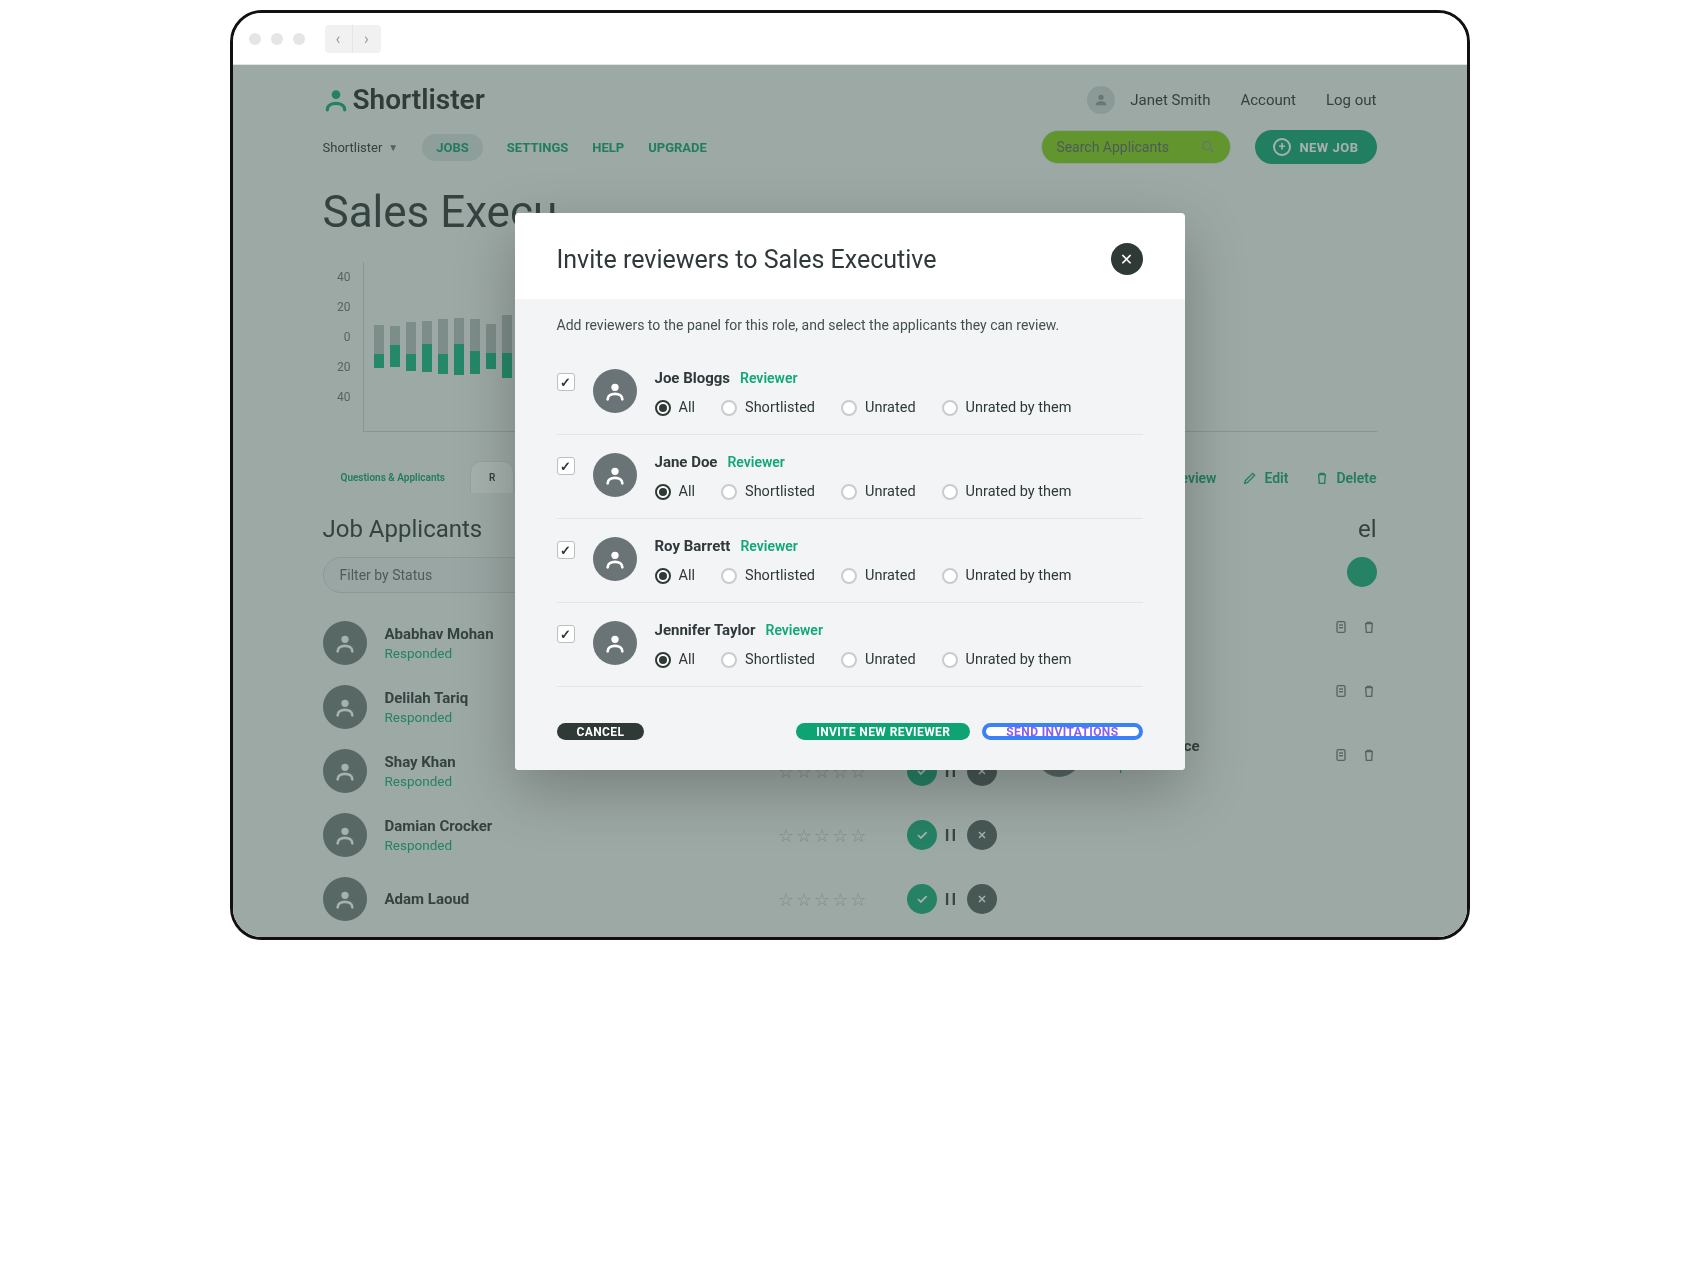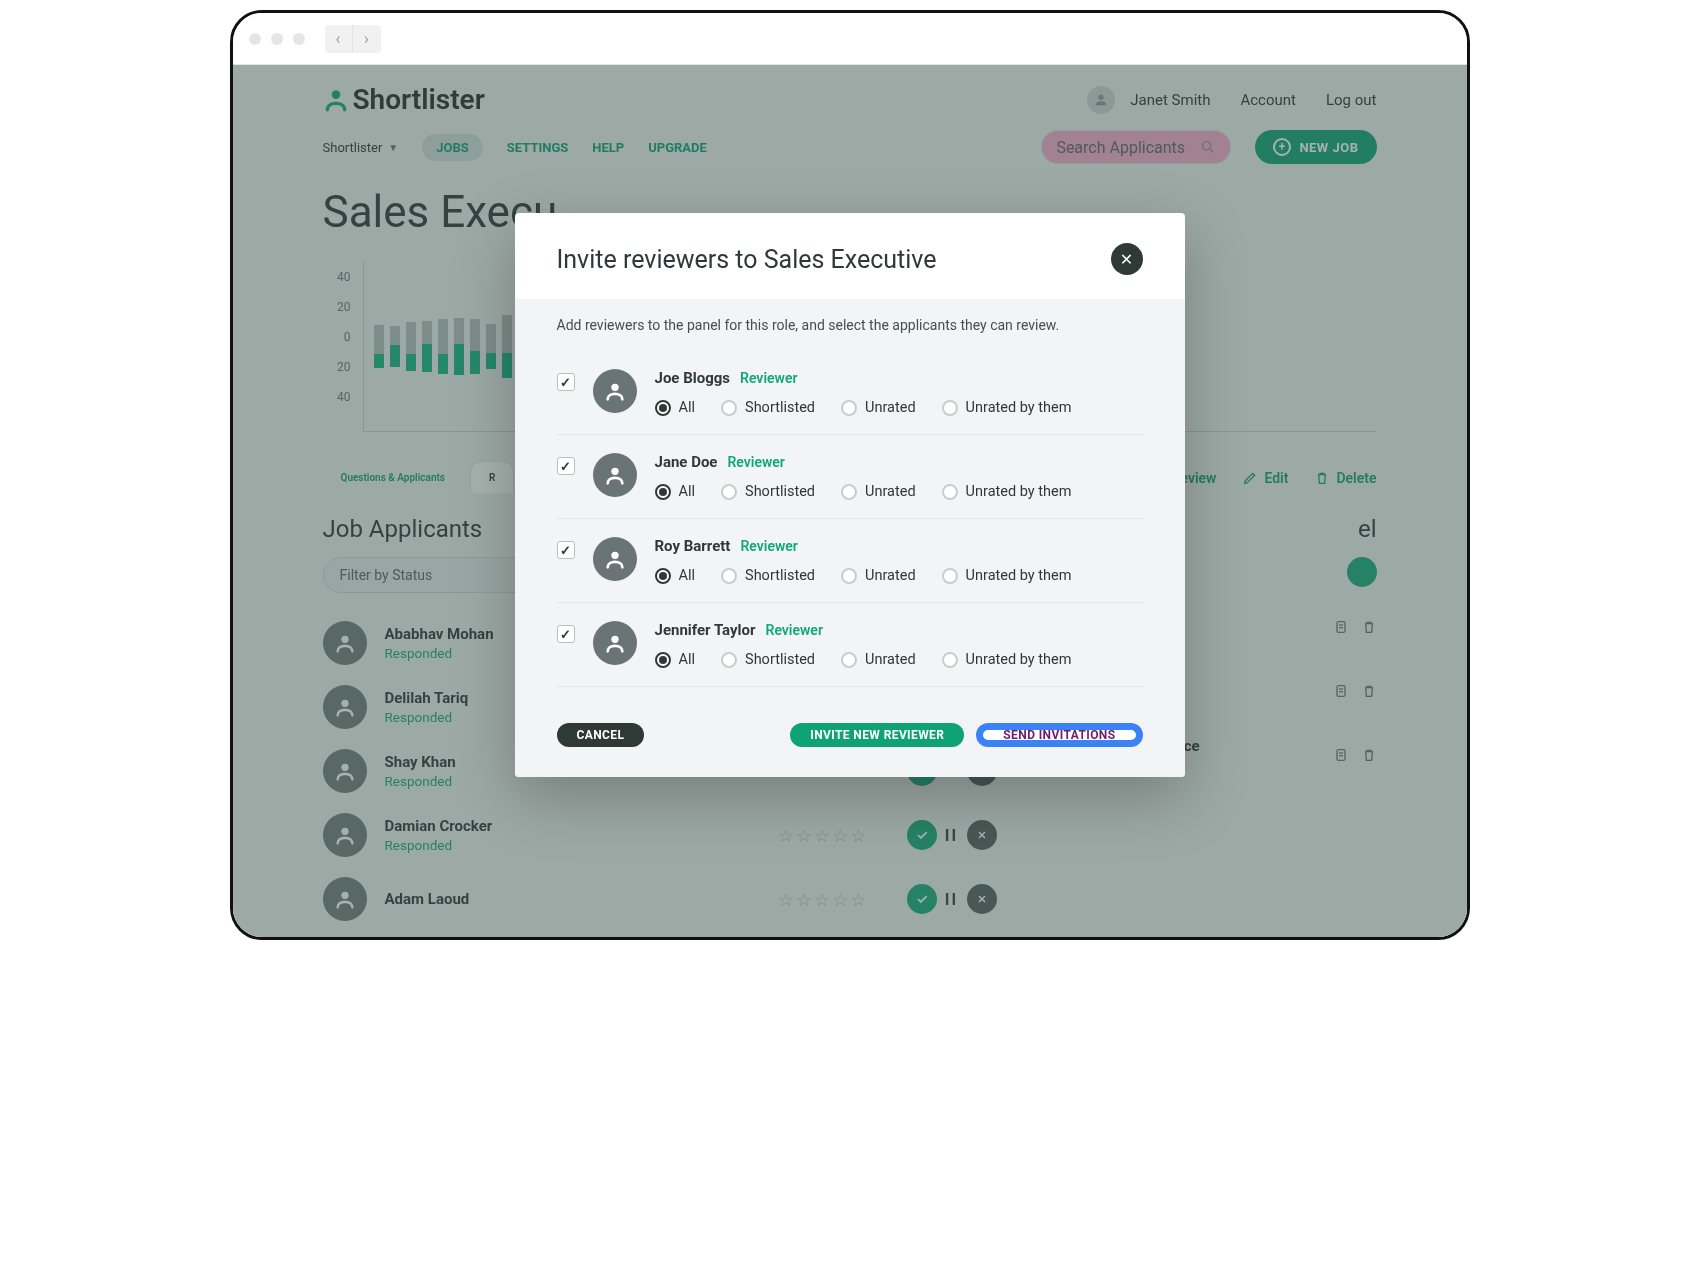--- a/index.html
+++ b/index.html
@@ -27,21 +27,21 @@
   .user-area{ display:flex; align-items:center; gap:30px; color:#333; font-size:15px;}
   .user-chip{ display:flex; align-items:center; gap:15px;text-align:right;}
   .user-chip .av{ width:28px;height:28px;border-radius:50%;background:#cfd5d7;display:flex;align-items:center;justify-content:center;}
 
   .navrow{ display:flex; align-items:center; padding:14px 90px 6px 90px; gap:24px; }
   .crumb{ display:flex; align-items:center; gap:38px; color:#333; font-size:13px; position:relative;}
   .crumb-select{display:flex;align-items:center;gap:6px;color:#333;}
   .pill{ background:#d4dddc; color:#0f9f73; font-weight:700; padding:6px 14px; border-radius:14px; font-size:13px;}
   .navlink{ color:#0f9f73; font-weight:700; font-size:13px;}
   .navrow-spacer{flex:1;}
-  .search{ width:190px; height:34px; border-radius:18px; background:#f9a8d4; border:1px solid #d9dedf; display:flex;align-items:center;padding:0 14px; color:#5b6567; font-size:16px; justify-content:space-between;}
+  .search{ width:190px; height:34px; border-radius:18px; background:#84cc16; border:1px solid #d9dedf; display:flex;align-items:center;padding:0 14px; color:#5b6567; font-size:14px; justify-content:space-between;}
   .newjob-btn{ height:34px; border-radius:18px; background:#0fa374; color:#fff; display:flex; align-items:center; gap:8px; padding:0 18px; font-weight:700; font-size:13px; letter-spacing:.5px;}
   .plus-circ{ width:18px;height:18px;border:2px solid #fff;border-radius:50%;display:flex;align-items:center;justify-content:center;font-size:12px;line-height:1;}
 
   .page-title{ padding:16px 90px 0 90px; font-size:44px; font-weight:400; color:#30383a; }
 
   .chartbox{ margin:24px 90px 0 90px; background:transparent; position:relative; height:170px; }
   .ylabels{ position:absolute; left:0; top:8px; display:flex; flex-direction:column; gap:16px; font-size:12px; color:#6a7577; width:28px; text-align:right;}
   .chart-inner{ position:absolute; left:40px; right:0; top:0; bottom:0; border-left:1px solid #c7cecf; border-bottom:1px solid #c7cecf;}
   .bars{ position:absolute; left:0; right:0; top:0; bottom:0; display:flex; align-items:center; gap:6px; padding:0 10px;}
   .bar-up{ width:10px; background:#b5bdbe; }
@@ -101,24 +101,24 @@
   .rev-av svg{width:22px;height:22px;}
   .rev-info{ flex:1; }
   .rev-name{ font-weight:700; color:#2f383a; font-size:15px; display:flex; gap:10px; align-items:baseline;}
   .rev-role{ color:#11a879; font-weight:600; font-size:14px;text-align:right;}
   .radios{ display:flex; gap:26px; margin-top:12px; align-items:center;}
   .radio{ display:flex; align-items:center; gap:8px; font-size:14.5px; color:#2f383a;}
   .rdot{ width:16px;height:16px;border-radius:50%;border:2px solid #c7cdce; background:#fff; position:relative;}
   .rdot.sel{ border-color:#2f3a37; }
   .rdot.sel::after{ content:""; position:absolute; inset:2px; border-radius:50%; background:#2f3a37;}
   .modal-foot{ background:#f2f4f5; padding:26px 42px 30px 42px; display:flex; align-items:center; }
-  .btn{ height:24px; border-radius:16px; padding:0 20px; font-size:12px; font-weight:700; letter-spacing:.4px; display:flex;align-items:center;}
+  .btn{ height:17px; border-radius:16px; padding:0 20px; font-size:12px; font-weight:700; letter-spacing:.4px; display:flex;align-items:center;}
   .btn-dark{ background:#2f3a37; color:#fff;}
   .btn-green{ background:#0fa374; color:#fff;}
-  .btn-white{ background:#fff; color:#701a75; border:7px solid #3b82f6;}
+  .btn-white{ background:#fff; color:#8b5cf6; border:4px solid #3b82f6;}
   .foot-spacer{flex:1;}
   .foot-right{display:flex;gap:12px;}
 </style>
 </head>
 <body>
 
 <div class="device">
   <div class="browser-chrome">
     <div class="traffic-dot"></div>
     <div class="traffic-dot"></div>

